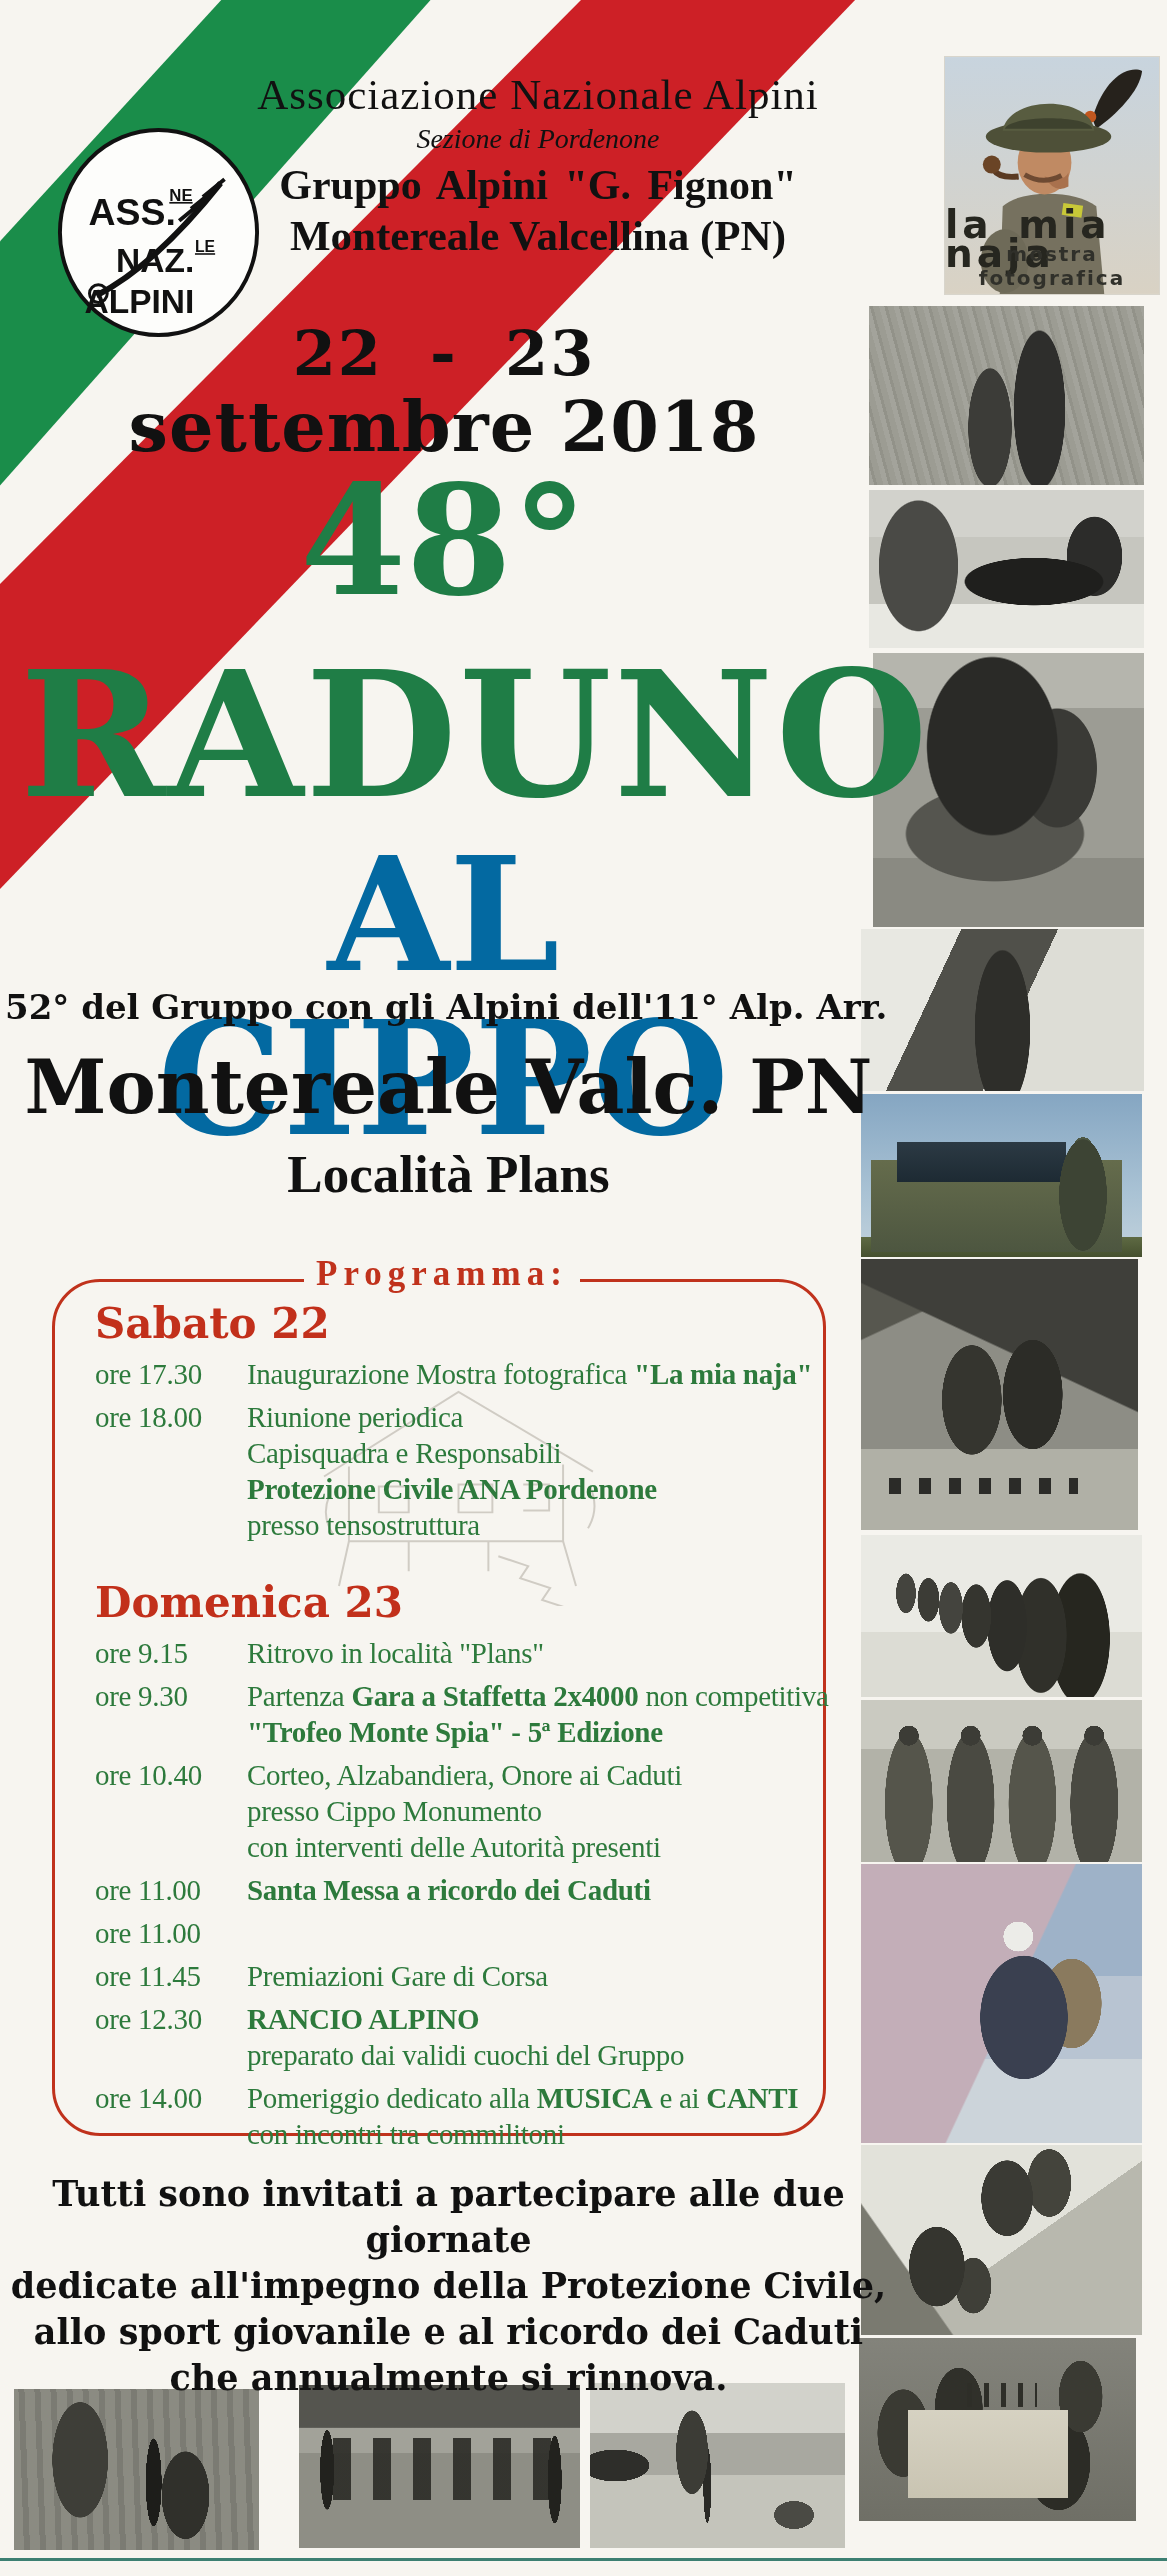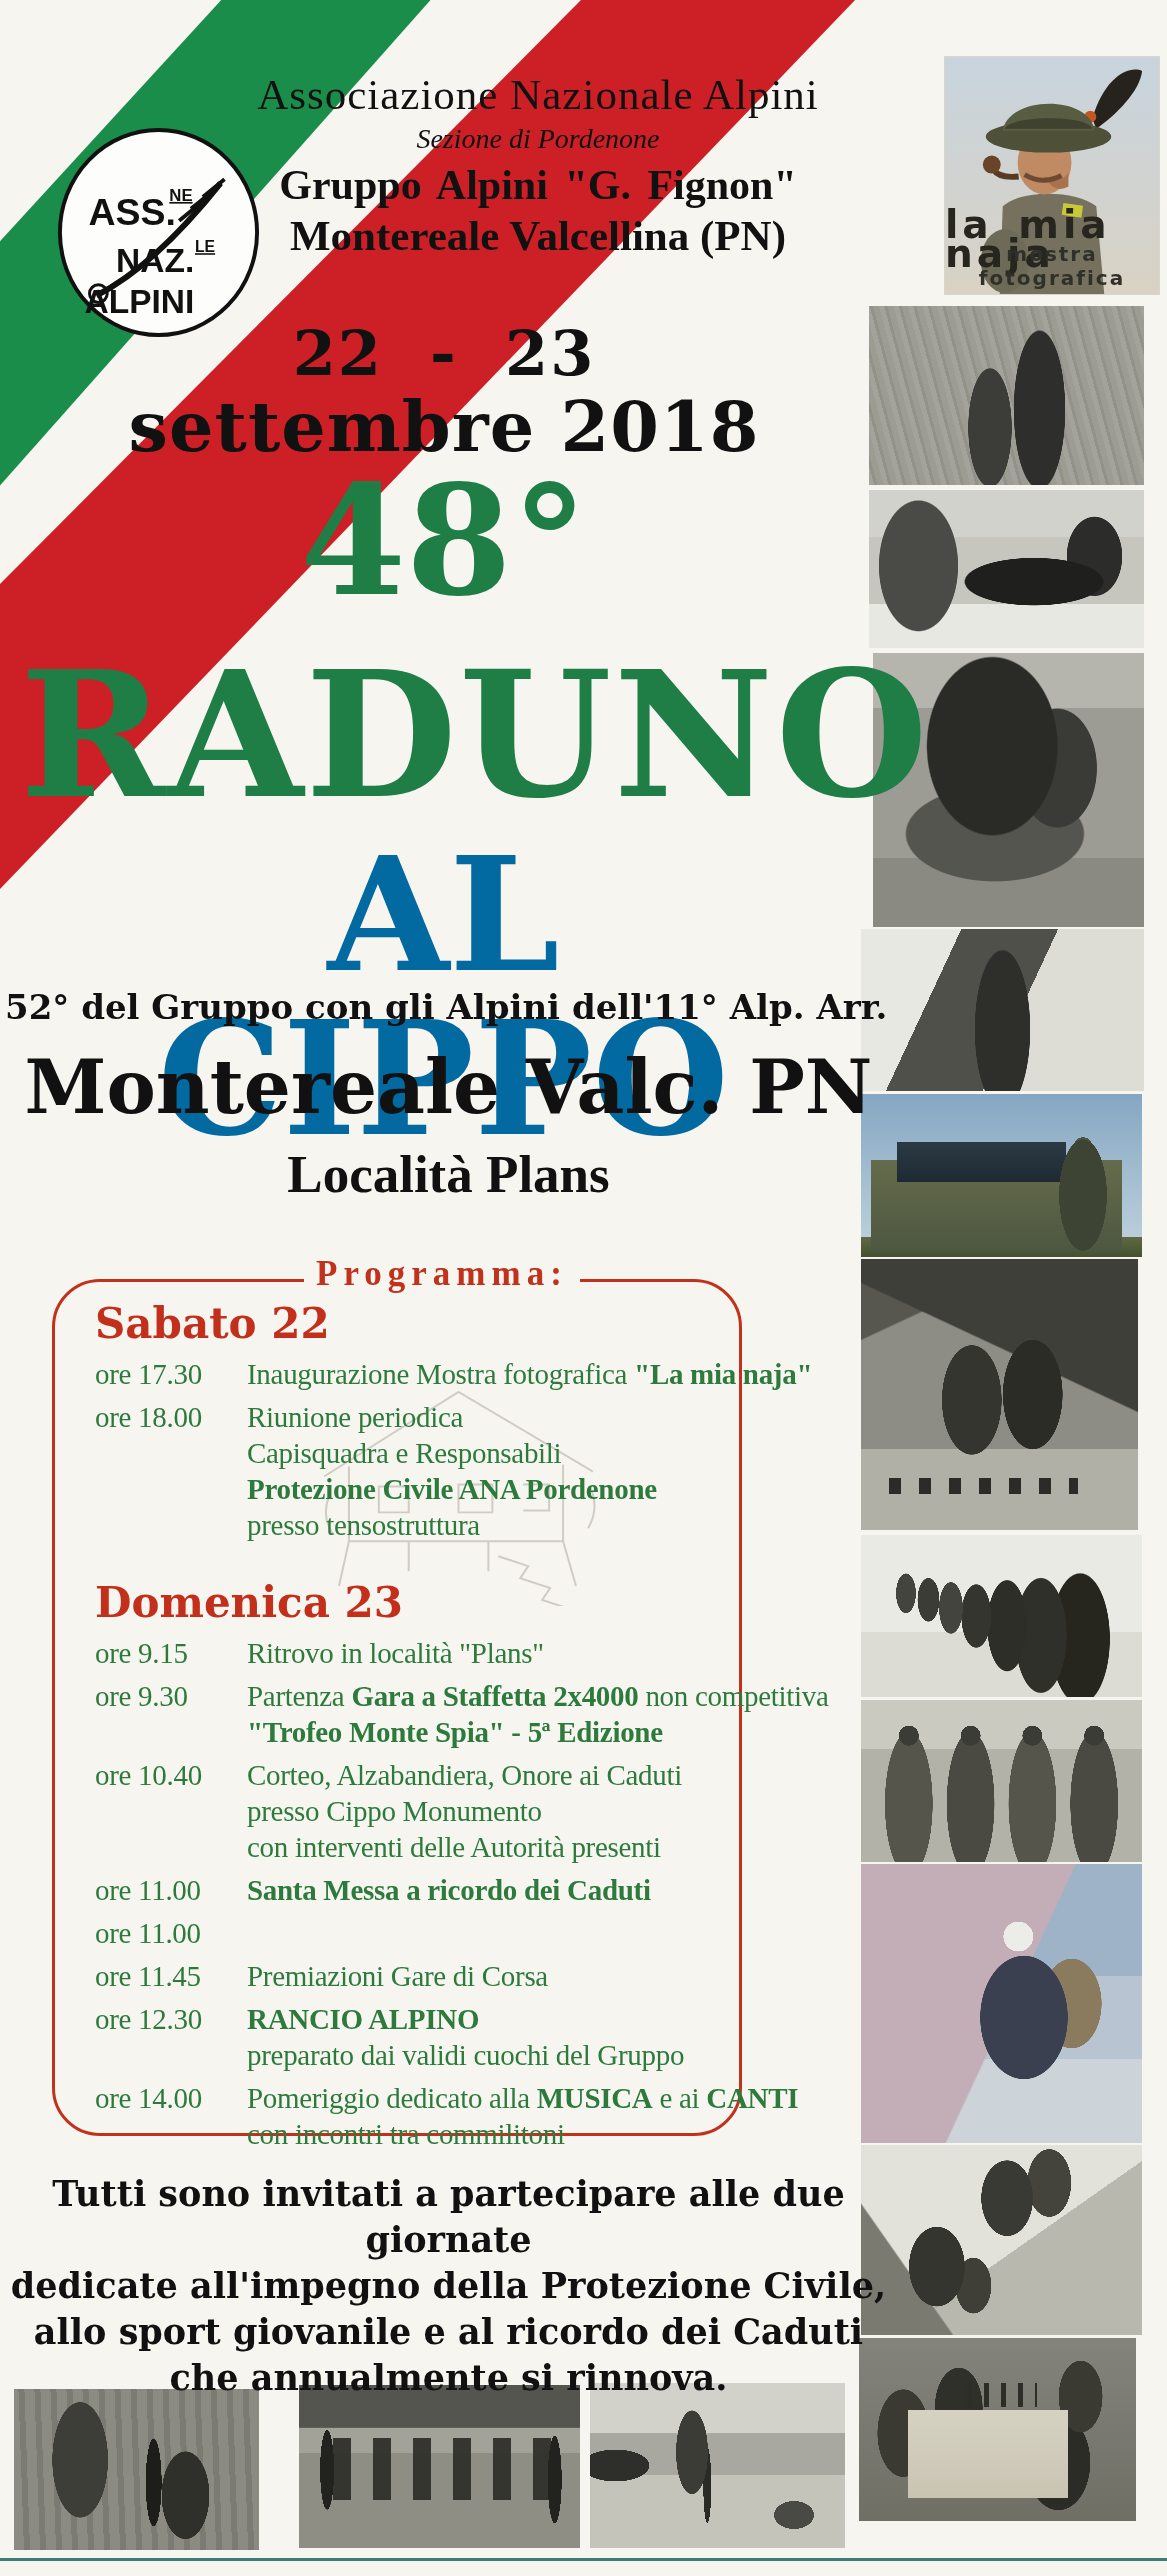--- a/index.html
+++ b/index.html
@@ -34,21 +34,21 @@
      font-family:"DejaVu Serif",serif;font-weight:bold;font-size:175px;line-height:189px;color:#1f7d46;letter-spacing:2px;}
   .title2{position:absolute;left:20px;top:833px;width:847px;text-align:center;z-index:2;
      font-family:"DejaVu Serif",serif;font-weight:bold;font-size:157px;line-height:164px;color:#0369a1;}
   .subtitle{position:absolute;left:5px;top:987px;width:887px;text-align:left;z-index:2;
      font-family:"DejaVu Serif",serif;font-weight:bold;font-size:34px;}
   .place{position:absolute;left:5px;top:1037px;width:887px;text-align:center;z-index:2;
      font-family:"DejaVu Serif",serif;font-weight:bold;font-size:74px;line-height:100px;}
   .locality{position:absolute;left:5px;top:1144px;width:887px;text-align:center;z-index:2;
      font-family:Liberation Serif, serif;font-weight:bold;font-size:53px;}
   
-  .progbox{position:absolute;left:52px;top:1279px;width:690px;height:857px;z-index:2;
+  .progbox{position:absolute;left:52px;top:1279px;width:774px;height:857px;z-index:2;
      border:3.5px solid #c0321c;border-radius:48px;box-sizing:border-box;
      padding:14px 18px 0 40px;}
   .proglabel{position:absolute;left:249px;top:-28px;padding:0 12px;background:#f7f5f0;
      color:#c0321c;font-weight:bold;font-size:35px;letter-spacing:6px;}
   .sketch{position:absolute;left:254px;top:75px;opacity:.5;z-index:0;}
   .days{position:relative;z-index:1;}
   .dayname{color:#c2301b;font-family:"DejaVu Serif",serif;font-weight:bold;font-size:42px;
      line-height:52px;margin:2px 0 6px 0;}
   .day + .day .dayname{margin-top:34px;}
   .entry{display:flex;margin-bottom:7px;color:#2d7a3c;font-size:29px;line-height:36px;letter-spacing:-0.3px;}

